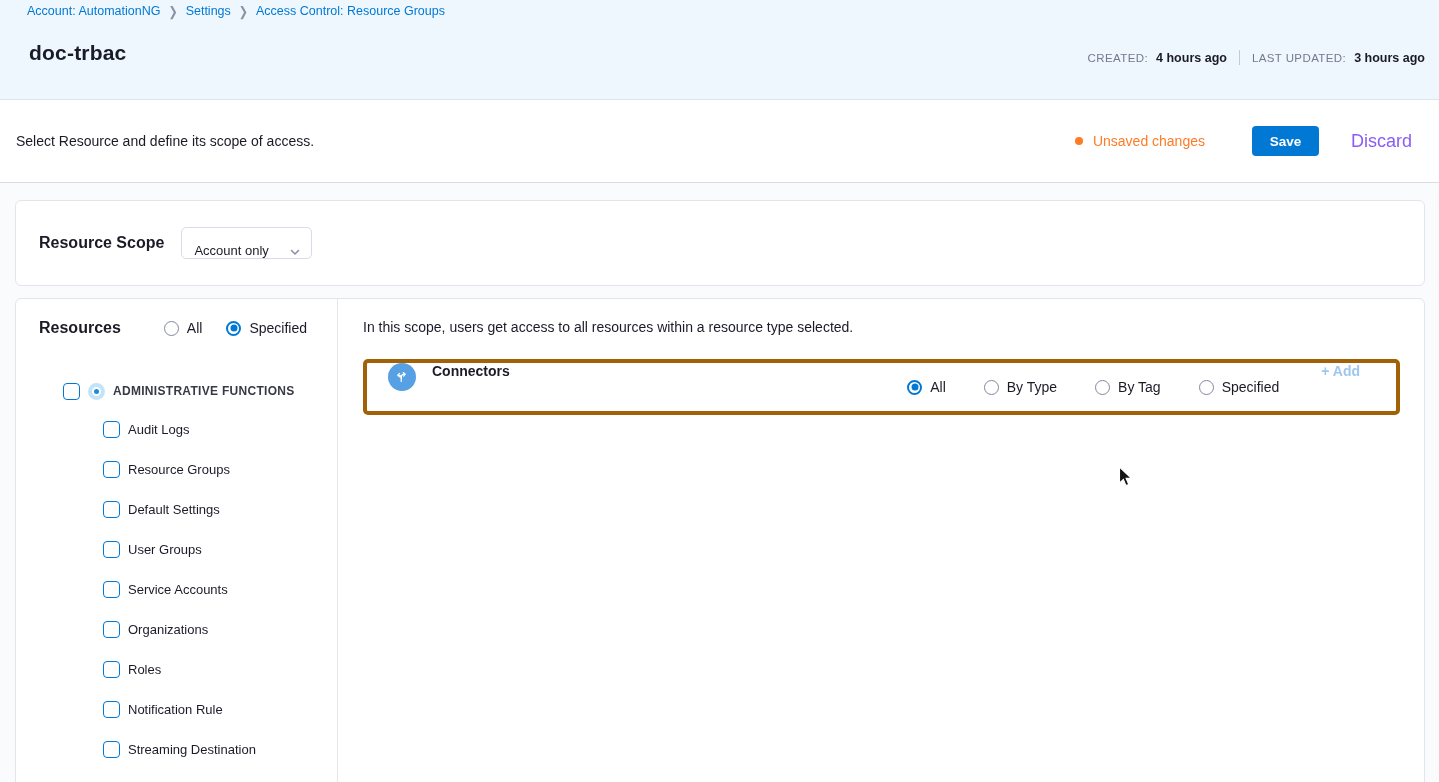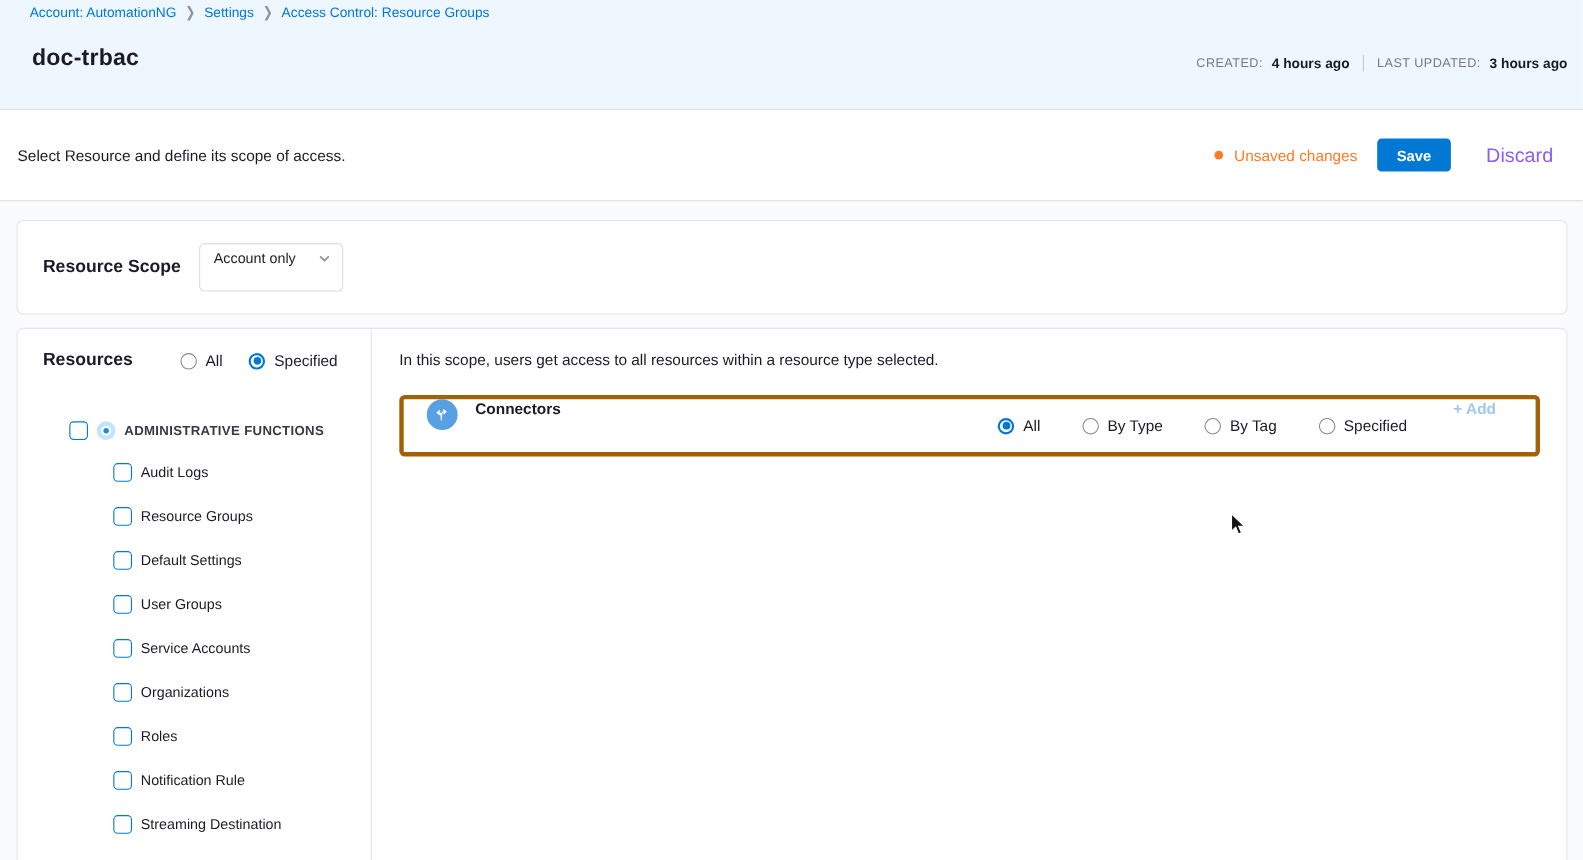--- a/index.html
+++ b/index.html
@@ -17,29 +17,29 @@
   .meta-label { font-size:11.5px; color:#77788e; letter-spacing:0.4px; }
   .meta-value { font-size:12.5px; font-weight:700; color:#1b1b28; }
   .meta-divider { width:1px; height:15px; background:#c6c8d4; margin:0 4px; }
 
   
   .toolbar { position:absolute; left:0; top:100px; width:1439px; height:83px; background:#ffffff; border-bottom:1px solid #d9dbe2; }
   .toolbar-desc { position:absolute; left:16px; top:50%; transform:translateY(-50%); font-size:14px; color:#1b1b28; }
   .toolbar-actions { position:absolute; right:27px; top:50%; transform:translateY(-50%); display:flex; align-items:center; }
   .unsaved-dot { width:8px; height:8px; border-radius:50%; background:#ff7b26; margin-right:10px; }
   .unsaved-text { font-size:14px; color:#ff7b26; margin-right:18px; }
-  .save-btn { width:67px; height:30px; background:#0278d5; color:#ffffff; font-size:13.5px; font-weight:700; border:none; border-radius:4px; cursor:pointer; font-family:inherit; }
+  .save-btn { width:67px; height:30px; background:#0278d5; color:#ffffff; font-size:13.5px; font-weight:700; border:none; border-radius:4px; cursor:pointer; font-family:inherit;margin-left:29px; }
   .discard-btn { margin-left:32px; background:none; border:none; font-size:18px; font-weight:400; color:#8b5cf6; cursor:pointer; font-family:inherit; }
 
   
   .card { position:absolute; background:#ffffff; border:1px solid #e3e5ec; border-radius:6px; }
   .card-scope { left:15px; top:200px; width:1410px; height:86px; }
   .scope-row { display:flex; align-items:center; height:100%; padding-left:23px; }
   .section-heading { font-size:16px; font-weight:700; color:#1b1b28; }
-  .dropdown { margin-left:17px; width:131px; height:44px; background:#fff; border:1px solid #d9dbe6; border-radius:5px; display:flex; align-items:center; padding:0 10px 17px 12px; cursor:pointer; }
+  .dropdown { margin-left:17px; width:131px; height:32px; background:#fff; border:1px solid #d9dbe6; border-radius:5px; display:flex; align-items:flex-end; padding:0 10px 0 12px; cursor:pointer; }
   .dropdown-value { font-size:13px; color:#1b1b28; flex:1; }
   .chevron-svg { width:12px; height:12px; stroke:#8f90a6; fill:none; stroke-width:1.6; stroke-linecap:round; stroke-linejoin:round; }
 
   .card-main { left:15px; top:298px; width:1410px; height:500px; }
 
   
   .left-panel { position:absolute; left:0; top:0; bottom:0; width:322px; border-right:1px solid #e6e7ee; }
   .res-header { position:absolute; left:23px; top:20px; display:flex; align-items:center; }
   .radio-group { display:flex; align-items:center; gap:24px; }
   .res-header .radio-group { margin-left:43px; }

